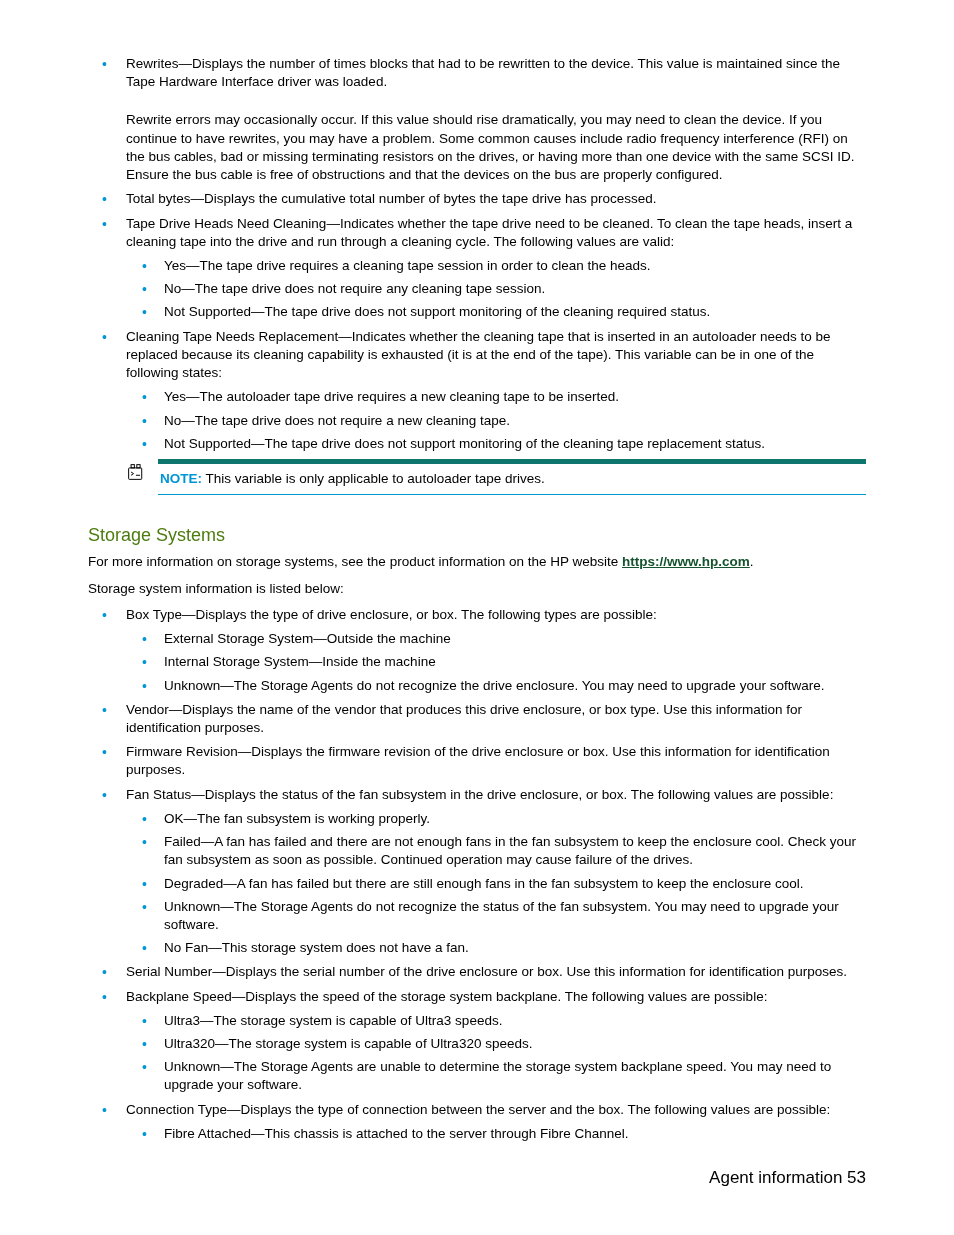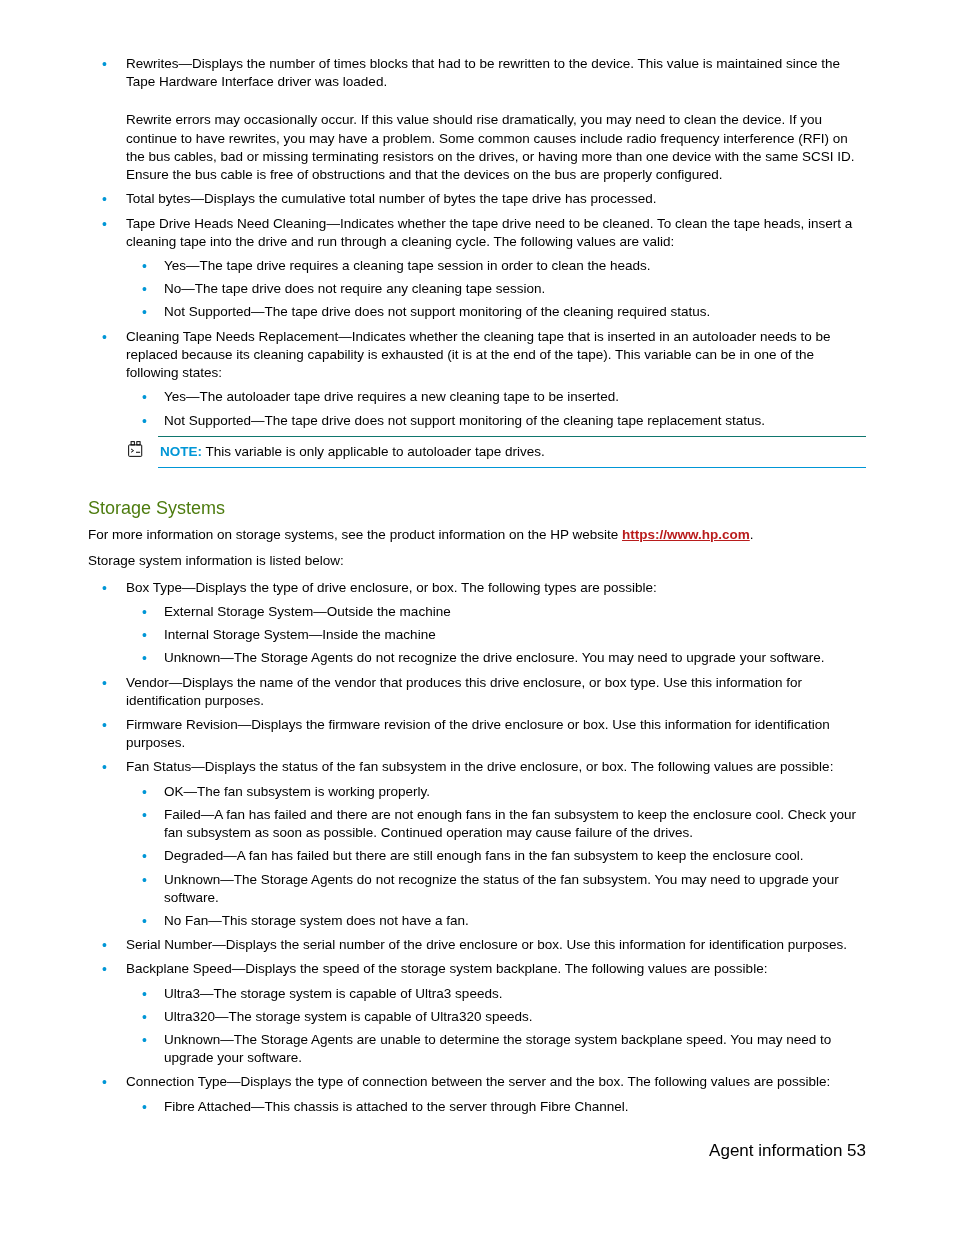--- a/index.html
+++ b/index.html
@@ -53,21 +53,21 @@
   .note-wrap {
     display: flex;
     align-items: flex-start;
     gap: 12px;
     margin-left: 38px;
     margin-top: 6px;
     margin-bottom: 4px;
   }
   .note-box {
     flex: 1;
-    border-top: 1px solid #0f766e;
+    border-top: 5px solid #0f766e;
     border-bottom: 1px solid #0096d6;
     padding: 6px 2px;
   }
   .note-label {
     color: #0096d6;
     font-weight: bold;
   }
   .note-icon {
     width: 20px;
     height: 18px;
@@ -77,21 +77,21 @@
   h2.section {
     color: #4d7c0f;
     font-weight: normal;
     font-size: 18px;
     margin: 28px 0 6px 0;
   }
   p.body {
     margin: 6px 0 8px 0;
   }
   a.link {
-    color: #b91c1c;
+    color: #14532d;
     font-weight: bold;
     text-decoration: underline;
   }
   .footer {
     text-align: right;
     font-size: 17px;
     margin-top: 24px;
   }
 </style>
 </head>
@@ -100,20 +100,21 @@
 <ul class="level1" id="list1">
     <li><span class="bold">Rewrites</span><span>—Displays the number of times blocks that had to be rewritten to the device. This value is maintained since the Tape Hardware Interface driver was loaded.</span><div class="follow">Rewrite errors may occasionally occur. If this value should rise dramatically, you may need to clean the device. If you continue to have rewrites, you may have a problem. Some common causes include radio frequency interference (RFI) on the bus cables, bad or missing terminating resistors on the drives, or having more than one device with the same SCSI ID. Ensure the bus cable is free of obstructions and that the devices on the bus are properly configured.</div></li>
     <li><span class="bold">Total bytes</span><span>—Displays the cumulative total number of bytes the tape drive has processed.</span></li>
     <li><span class="bold">Tape Drive Heads Need Cleaning</span><span>—Indicates whether the tape drive need to be cleaned. To clean the tape heads, insert a cleaning tape into the drive and run through a cleaning cycle. The following values are valid:</span><ul class="level2">
         <li><span class="bold">Yes</span><span>—The tape drive requires a cleaning tape session in order to clean the heads.</span></li>
         <li><span class="bold">No</span><span>—The tape drive does not require any cleaning tape session.</span></li>
         <li><span class="bold">Not Supported</span><span>—The tape drive does not support monitoring of the cleaning required status.</span></li>
       </ul></li>
     <li><span class="bold">Cleaning Tape Needs Replacement</span><span>—Indicates whether the cleaning tape that is inserted in an autoloader needs to be replaced because its cleaning capability is exhausted (it is at the end of the tape). This variable can be in one of the following states:</span><ul class="level2">
         <li><span class="bold">Yes</span><span>—The autoloader tape drive requires a new cleaning tape to be inserted.</span></li>
+        <li><span class="bold">No</span><span>—The tape drive does not require a new cleaning tape.</span></li>
         <li><span class="bold">Not Supported</span><span>—The tape drive does not support monitoring of the cleaning tape replacement status.</span></li>
       </ul></li>
   </ul>
 
 <div class="note-wrap">
   <svg class="note-icon" viewBox="0 0 24 22">
     <rect x="3" y="6" width="16" height="14" rx="1" fill="none" stroke="#000" stroke-width="1.2"></rect>
     <rect x="6" y="2" width="4" height="4" fill="none" stroke="#000" stroke-width="1.2"></rect>
     <rect x="13" y="2" width="4" height="4" fill="none" stroke="#000" stroke-width="1.2"></rect>
     <path d="M6 11 l3 2 l-3 2 M12 15 h5" fill="none" stroke="#000" stroke-width="1.2"></path>

